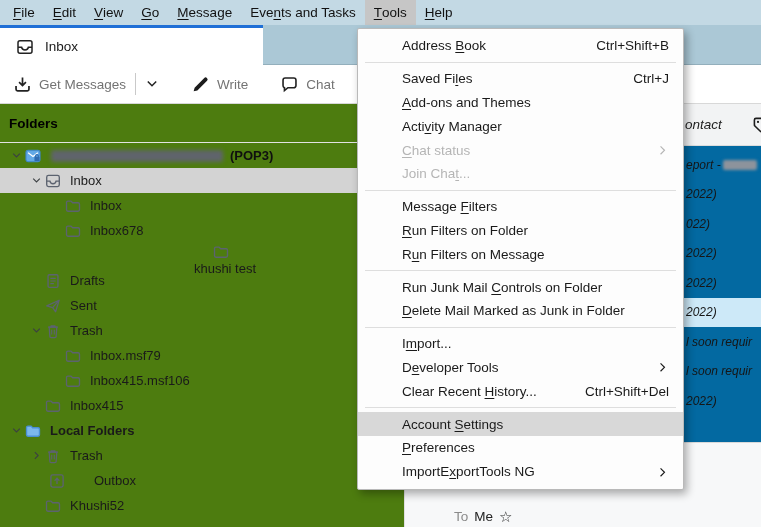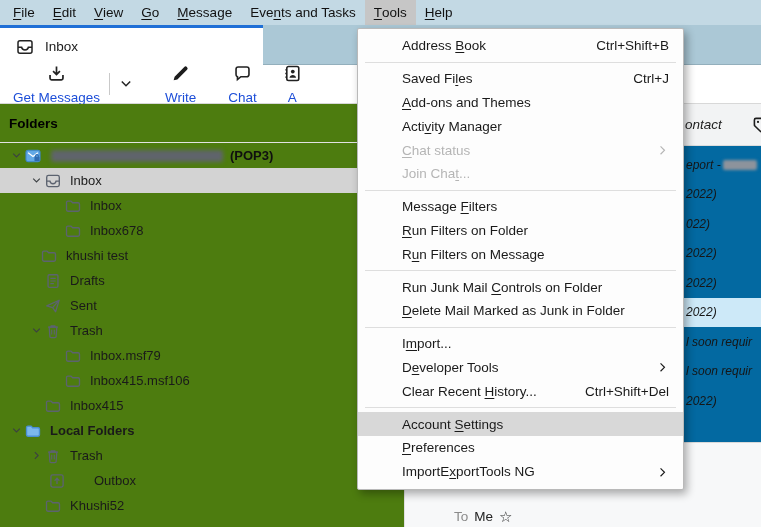--- a/index.html
+++ b/index.html
@@ -14,21 +14,21 @@
   .mb-item { display:flex; align-items:center; padding:0 9px; font-size:13.5px; color:#111; cursor:default; }
   .mb-item.active { background:var(--menubar-active); }
 
   
   .tabstrip { position:absolute; left:0; top:25px; width:761px; height:40px; background:var(--tabstrip-bg); border-bottom:1px solid #93afbc; }
   .tab { position:absolute; left:0; top:0; width:263px; height:40px; background:#fff; border-top:3px solid var(--tab-accent); display:flex; align-items:center; gap:10px; padding-left:15px; font-size:13.5px; }
   .tab .icon svg { width:20px; height:20px; color:#222; }
 
   
   .toolbar { position:absolute; left:0; top:65px; width:761px; height:39px; background:#fff; border-bottom:1px solid #d8d8d8; display:flex; align-items:center; padding-left:8px; }
-  .tb-btn { display:flex; align-items:center; gap:7px; padding:4px 5px; font-size:13.5px; color:#1d4ed8;flex-direction:column; }
+  .tb-btn { display:flex; align-items:center; gap:7px; padding:4px 5px; font-size:13.5px; color:#737373; }
   .tb-btn .icon svg { width:19px; height:19px; }
   .tb-sep { width:1px; height:22px; background:#c9c9c9; margin:0 4px; }
   .tb-caret .icon svg { width:14px; height:14px; }
   .gap-lg { width:22px; } .gap-md { width:16px; }
 
   
   .folderpane { position:absolute; left:0; top:104px; width:404px; bottom:0; background:#4d7c0f; }
   .fp-header { height:39px; line-height:39px; padding-left:9px; font-weight:bold; font-size:13.5px; border-bottom:1px solid #e2e2e2; color:#000; }
   .f-row { height:25px; display:flex; align-items:center; white-space:nowrap; }
   .f-row.sel { background:var(--sel-gray); }
@@ -191,21 +191,21 @@
       </div>
       <div class="f-row" style="padding-left: 48px;">
         <span class="twisty"></span>
         <span class="f-icon">
           <svg viewBox="0 0 20 20">
             <path d="M2.8 6.2c0-.9.7-1.6 1.6-1.6h3.4l1.8 1.8h6c.9 0 1.6.7 1.6 1.6v6.2c0 .9-.7 1.6-1.6 1.6H4.4c-.9 0-1.6-.7-1.6-1.6z" fill="none" stroke="#5c6370" stroke-width="1.5"></path>
           </svg>
         </span>
         <span class="f-label">Inbox678</span>
       </div>
-      <div class="f-row" style="padding-left: 24px;">
+      <div class="f-row" style="padding-left: 46px; flex-direction: column;">
         <span class="twisty"></span>
         <span class="f-icon">
           <svg viewBox="0 0 20 20">
             <path d="M2.8 6.2c0-.9.7-1.6 1.6-1.6h3.4l1.8 1.8h6c.9 0 1.6.7 1.6 1.6v6.2c0 .9-.7 1.6-1.6 1.6H4.4c-.9 0-1.6-.7-1.6-1.6z" fill="none" stroke="#5c6370" stroke-width="1.5"></path>
           </svg>
         </span>
         <span class="f-label">khushi test</span>
       </div>
       <div class="f-row" style="padding-left: 28px;">
         <span class="twisty"></span>

